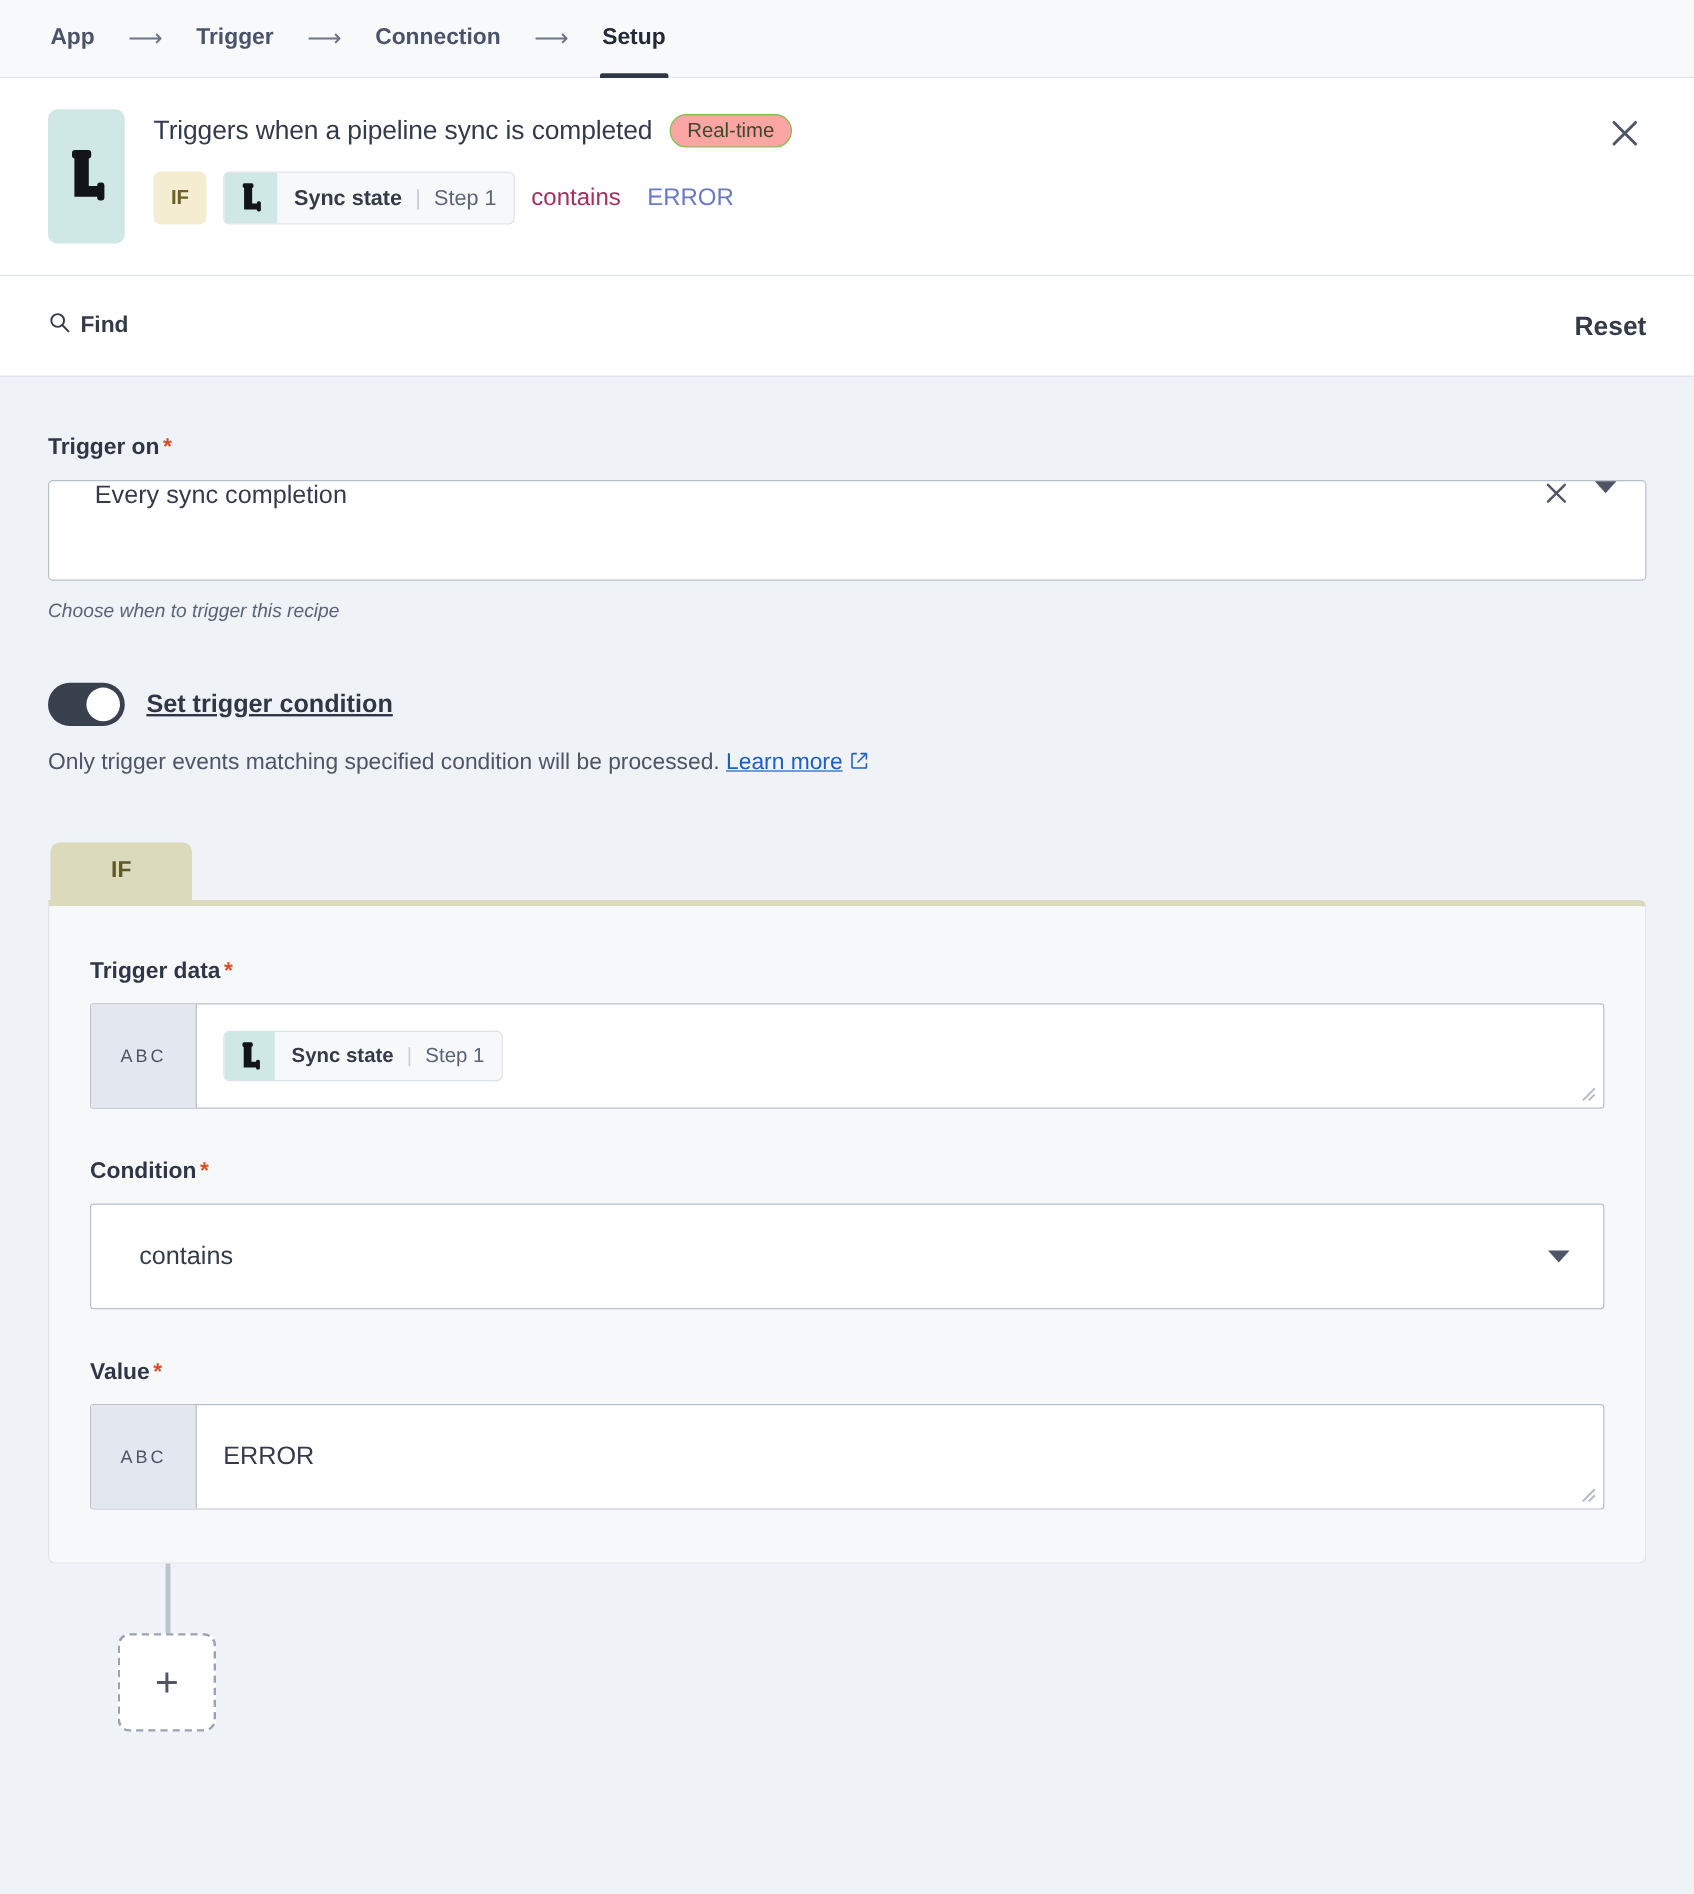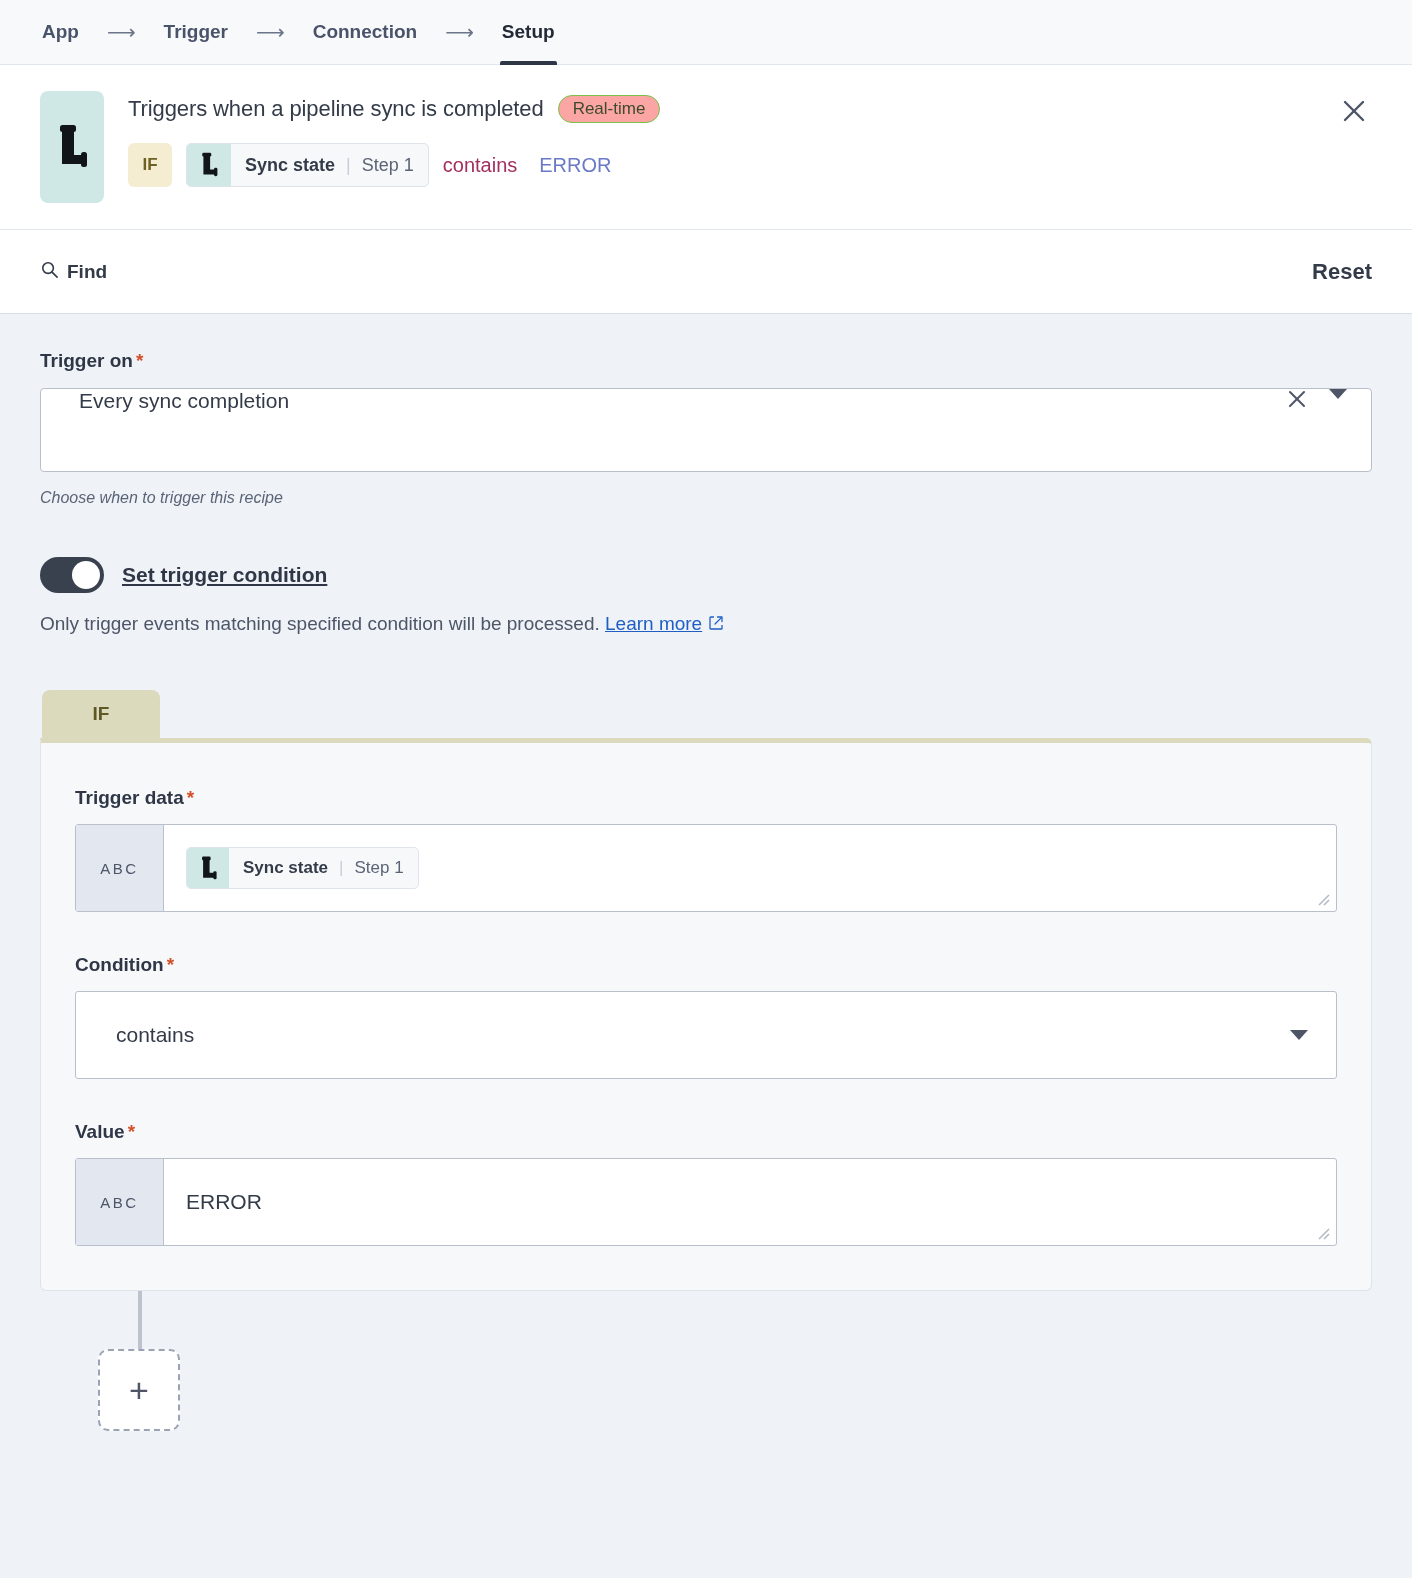--- a/index.html
+++ b/index.html
@@ -159,21 +159,21 @@
     padding: 0 40px;
   }
   .find {
     display: flex; align-items: center; gap: 8px;
     font-size: 19px; font-weight: 700; color: #333b49;
     cursor: pointer;
   }
   .reset { font-size: 22px; font-weight: 700; color: #333b49; cursor: pointer; }
 
   
-  .main { padding: 36px 40px 0 40px; }
+  .main { padding: 36px 40px 0 40px; margin-top: 12px; }
   .field-label {
     font-size: 19px;
     font-weight: 700;
     color: #2f3747;
     margin-bottom: 16px;
   }
   .req { color: #d4502a; margin-left: 3px; }
 
   .select {
     background: #fff;

